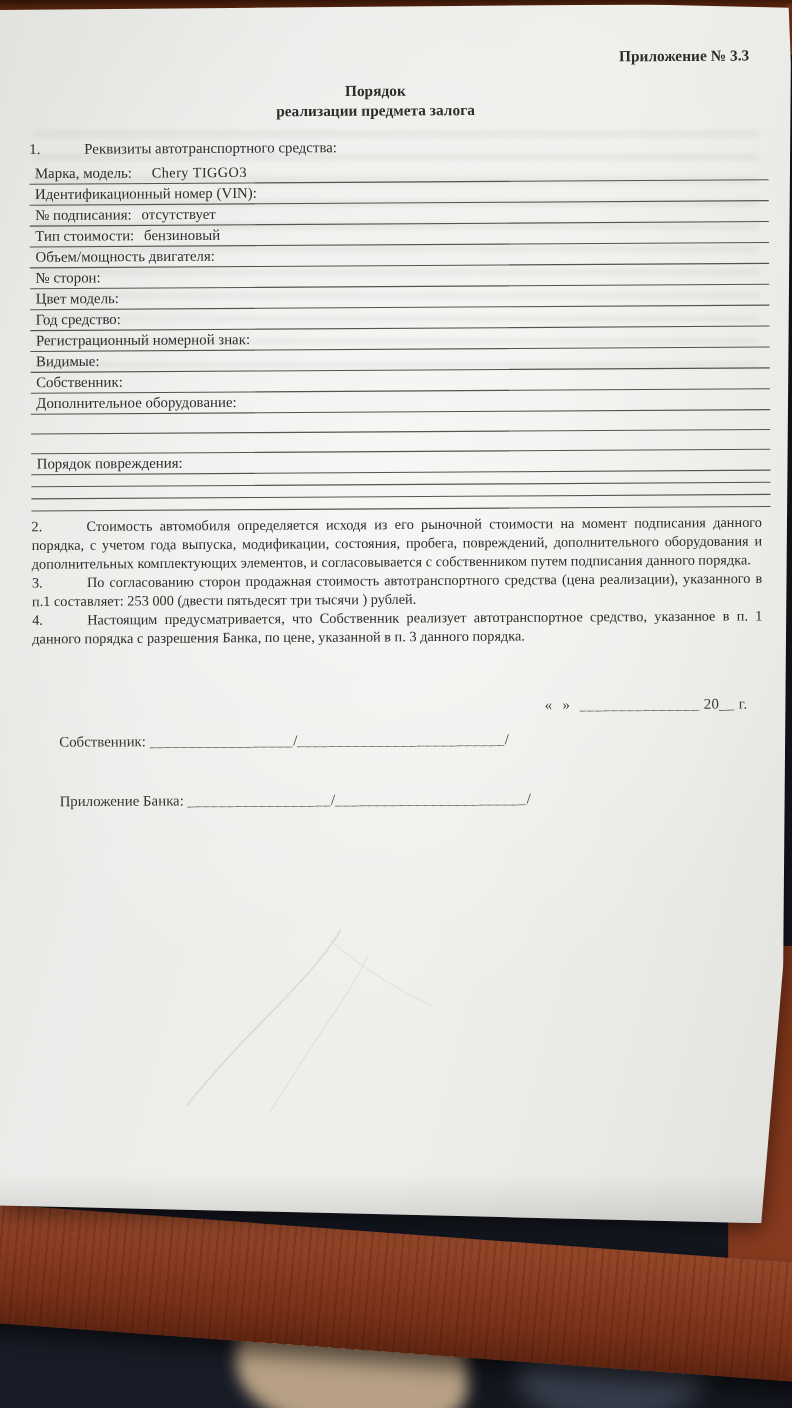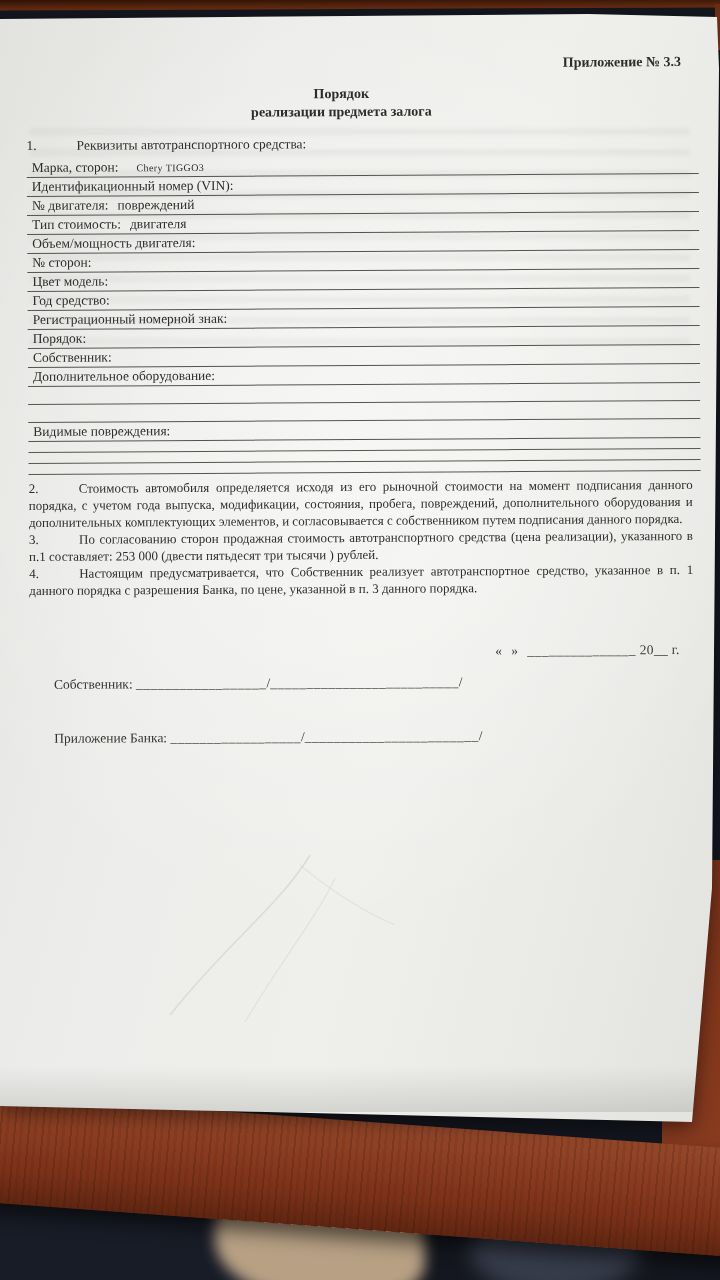--- a/index.html
+++ b/index.html
@@ -38,21 +38,21 @@
   .wood-strip-top{
     position:absolute;left:-4px;top:-4px;width:730px;height:13px;
     transform:rotate(-0.25deg);
     background:linear-gradient(180deg,#200c03,#4a1f0c 55%,#6b2d12);
   }
   .wood-sliver-topright{
     position:absolute;right:0;top:4px;width:5px;height:46px;
     background:linear-gradient(180deg,#6b2d12,#8a3c20);
   }
   
-  .paper-wrap{position:absolute;inset:0;filter:drop-shadow(0 6px 10px rgba(0,0,0,.5));margin-top:10px;}
+  .paper-wrap{position:absolute;inset:0;filter:drop-shadow(0 6px 10px rgba(0,0,0,.5));}
   .paper{
     position:absolute;inset:0;
     clip-path:polygon(0 9px,588px 4px,717px 7px,719px 58px,712px 878px,692px 1112px,310px 1103px,0 1096px);
     background:
       radial-gradient(90% 55% at 48% 34%, rgba(255,255,255,.5), rgba(255,255,255,0) 70%),
       linear-gradient(104deg,#e2e2df 0%,#ececea 28%,#efefec 55%,#e9e9e6 78%,#e0e0dc 100%);
   }
   .paper:after{ 
     content:"";position:absolute;left:0;right:0;bottom:168px;height:46px;
     background:linear-gradient(180deg,rgba(0,0,0,0),rgba(90,90,85,.18));
@@ -71,21 +71,21 @@
     -webkit-font-smoothing:antialiased;
   }
   .appendix{margin-top:46px;padding-right:37px;text-align:right;font-weight:bold;font-size:14px;}
   .title{margin-top:13px;margin-left:32px;width:622px;text-align:center;font-weight:bold;font-size:14px;line-height:18px;}
   .sec1{margin-top:15px;margin-left:28px;font-size:13.5px;}
   .sec1 .num{display:inline-block;width:50px;}
   .fields{margin-top:5px;margin-left:28px;width:672px;}
   .field-row{height:18px;line-height:17px;font-size:13.5px;border-bottom:1px solid #53534f;white-space:nowrap;overflow:visible;}
   .field-label{padding-left:5px;}
   .field-value{padding-left:9px;}
-  .field-row.big-value .field-value{font-size:10px;letter-spacing:.4px;padding-left:18px;}
+  .field-row.big-value .field-value{font-size:13px;letter-spacing:.4px;padding-left:18px;}
   .blank{border-bottom:1px solid #56564ف;}
   .blank{border-bottom:1px solid #56564f;height:16px;}
   .blank.h17{height:17px;} .blank.h11{height:10px;}
   .paras{margin-top:5px;margin-left:28px;width:664px;font-size:13px;line-height:17px;text-align:justify;}
   .para{margin:0;}
   .para .pnum{display:inline-block;width:50px;}
   .dateline{margin-top:47px;padding-right:42px;text-align:right;font-size:13.5px;letter-spacing:.3px;color:#3a3a37;}
   .dateline .q{padding:0 9px 0 0;}
   .sig{margin-left:52px;font-size:13.5px;color:#35342f;}
   .sig-owner{margin-top:15px;}
@@ -122,35 +122,35 @@
         <div class="title">
           <div>Порядок</div>
           <div>реализации предмета залога</div>
         </div>
 
         <div class="sec1">
           <span class="num">1.</span><span>Реквизиты автотранспортного средства:</span>
         </div>
 
         <div class="fields" id="fields">
-            <div class="field-row big-value"><span class="field-label">Марка, сторон:</span><span class="field-value">Chery TIGGO3</span></div>
+            <div class="field-row big-value"><span class="field-label">Марка, модель:</span><span class="field-value">Chery TIGGO3</span></div>
             <div class="field-row"><span class="field-label">Идентификационный номер (VIN):</span><span class="field-value"></span></div>
-            <div class="field-row"><span class="field-label">№ двигателя:</span><span class="field-value">повреждений</span></div>
-            <div class="field-row"><span class="field-label">Тип стоимость:</span><span class="field-value">двигателя</span></div>
+            <div class="field-row"><span class="field-label">№ подписания:</span><span class="field-value">отсутствует</span></div>
+            <div class="field-row"><span class="field-label">Тип стоимости:</span><span class="field-value">бензиновый</span></div>
             <div class="field-row"><span class="field-label">Объем/мощность двигателя:</span><span class="field-value"></span></div>
             <div class="field-row"><span class="field-label">№ сторон:</span><span class="field-value"></span></div>
             <div class="field-row"><span class="field-label">Цвет модель:</span><span class="field-value"></span></div>
             <div class="field-row"><span class="field-label">Год средство:</span><span class="field-value"></span></div>
             <div class="field-row"><span class="field-label">Регистрационный номерной знак:</span><span class="field-value"></span></div>
-            <div class="field-row"><span class="field-label">Порядок:</span><span class="field-value"></span></div>
+            <div class="field-row"><span class="field-label">Видимые:</span><span class="field-value"></span></div>
             <div class="field-row"><span class="field-label">Собственник:</span><span class="field-value"></span></div>
             <div class="field-row"><span class="field-label">Дополнительное оборудование:</span><span class="field-value"></span></div>
             <div class="blank h17"></div>
             <div class="blank h17"></div>
-            <div class="field-row"><span class="field-label">Видимые повреждения:</span><span class="field-value"></span></div>
+            <div class="field-row"><span class="field-label">Порядок повреждения:</span><span class="field-value"></span></div>
             <div class="blank h11"></div>
             <div class="blank h11"></div>
             <div class="blank h11"></div>
           </div>
 
         <div class="paras" id="paras">
             <p class="para"><span class="pnum">2.</span><span>Стоимость автомобиля определяется исходя из его рыночной стоимости на момент подписания данного порядка, с учетом года выпуска, модификации,  состояния, пробега, повреждений, дополнительного оборудования и дополнительных комплектующих элементов, и согласовывается с собственником путем подписания данного порядка.</span></p>
             <p class="para"><span class="pnum">3.</span><span>По согласованию сторон продажная стоимость автотранспортного средства (цена реализации), указанного в п.1 составляет: 253 000 (двести пятьдесят три  тысячи ) рублей.</span></p>
             <p class="para"><span class="pnum">4.</span><span>Настоящим предусматривается, что Собственник реализует автотранспортное средство, указанное в п. 1 данного порядка с разрешения Банка, по цене, указанной в п. 3 данного порядка.</span></p>
           </div>

